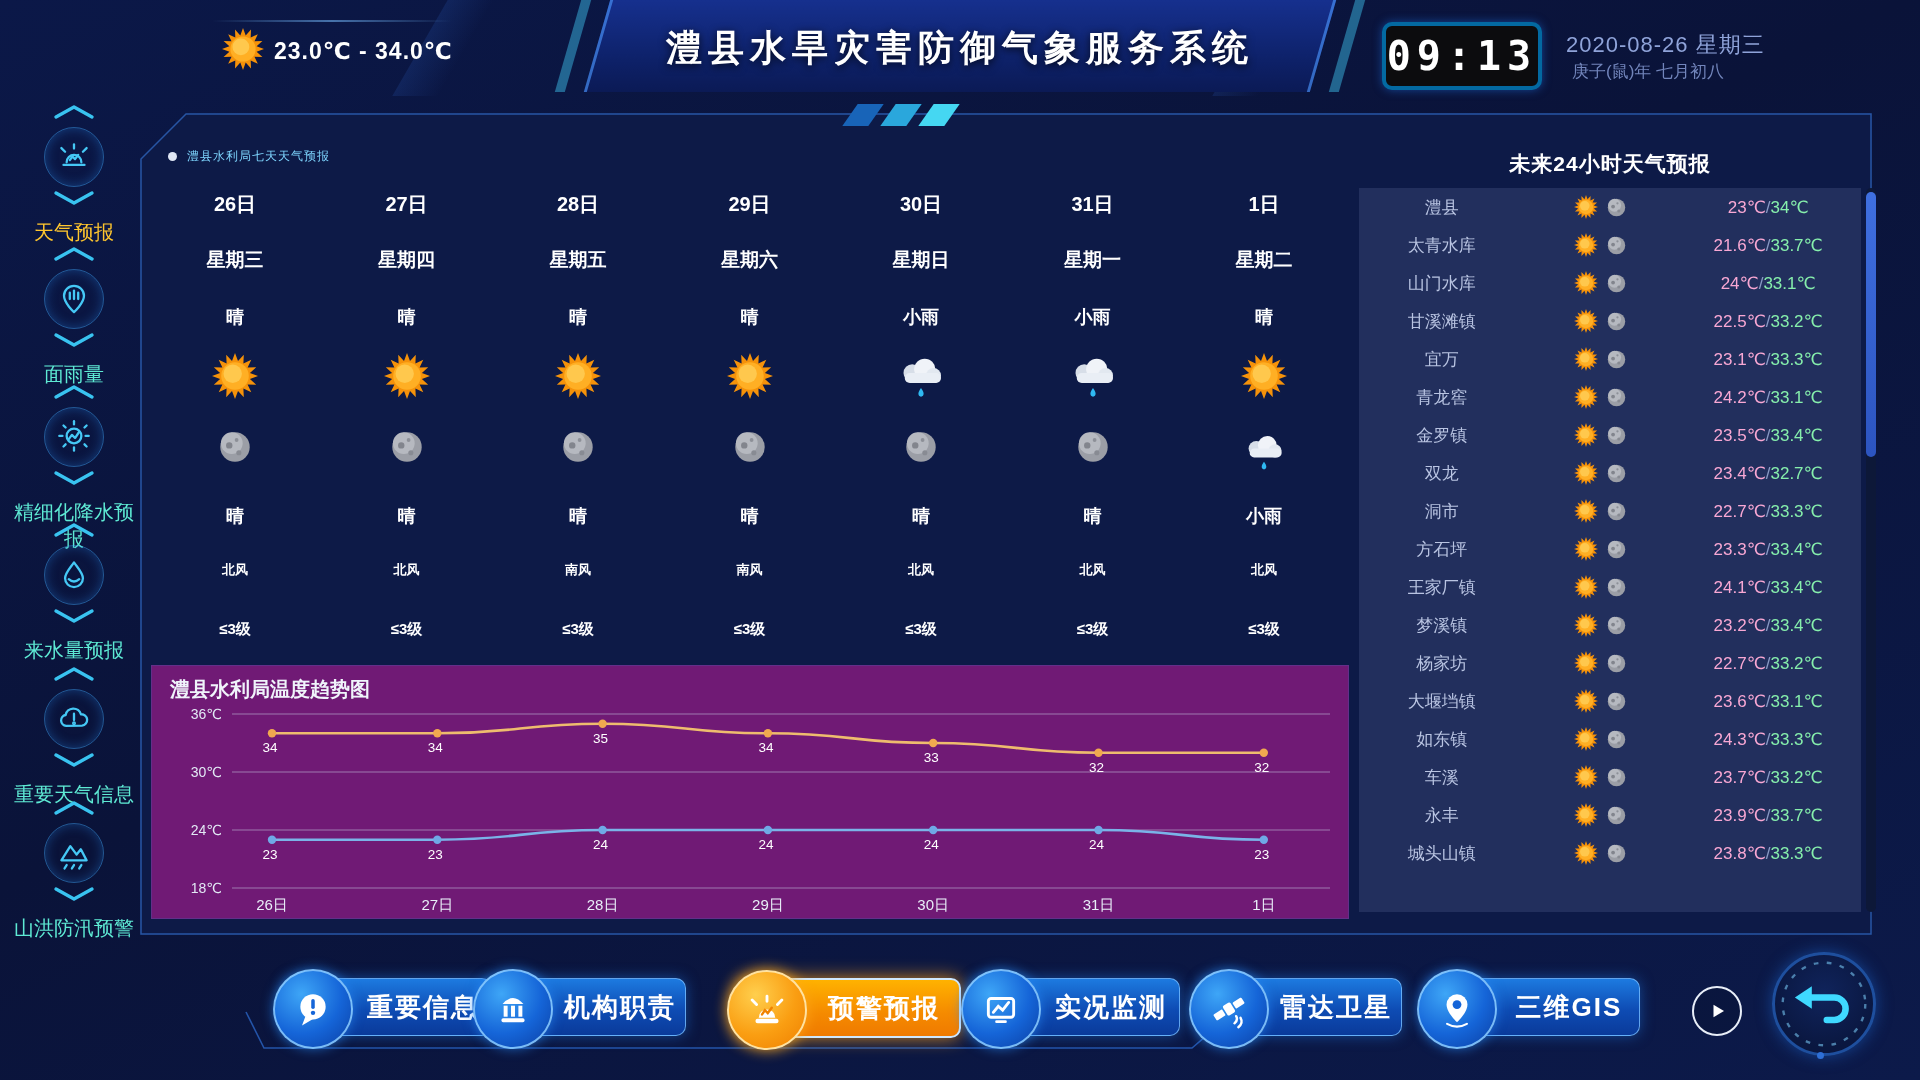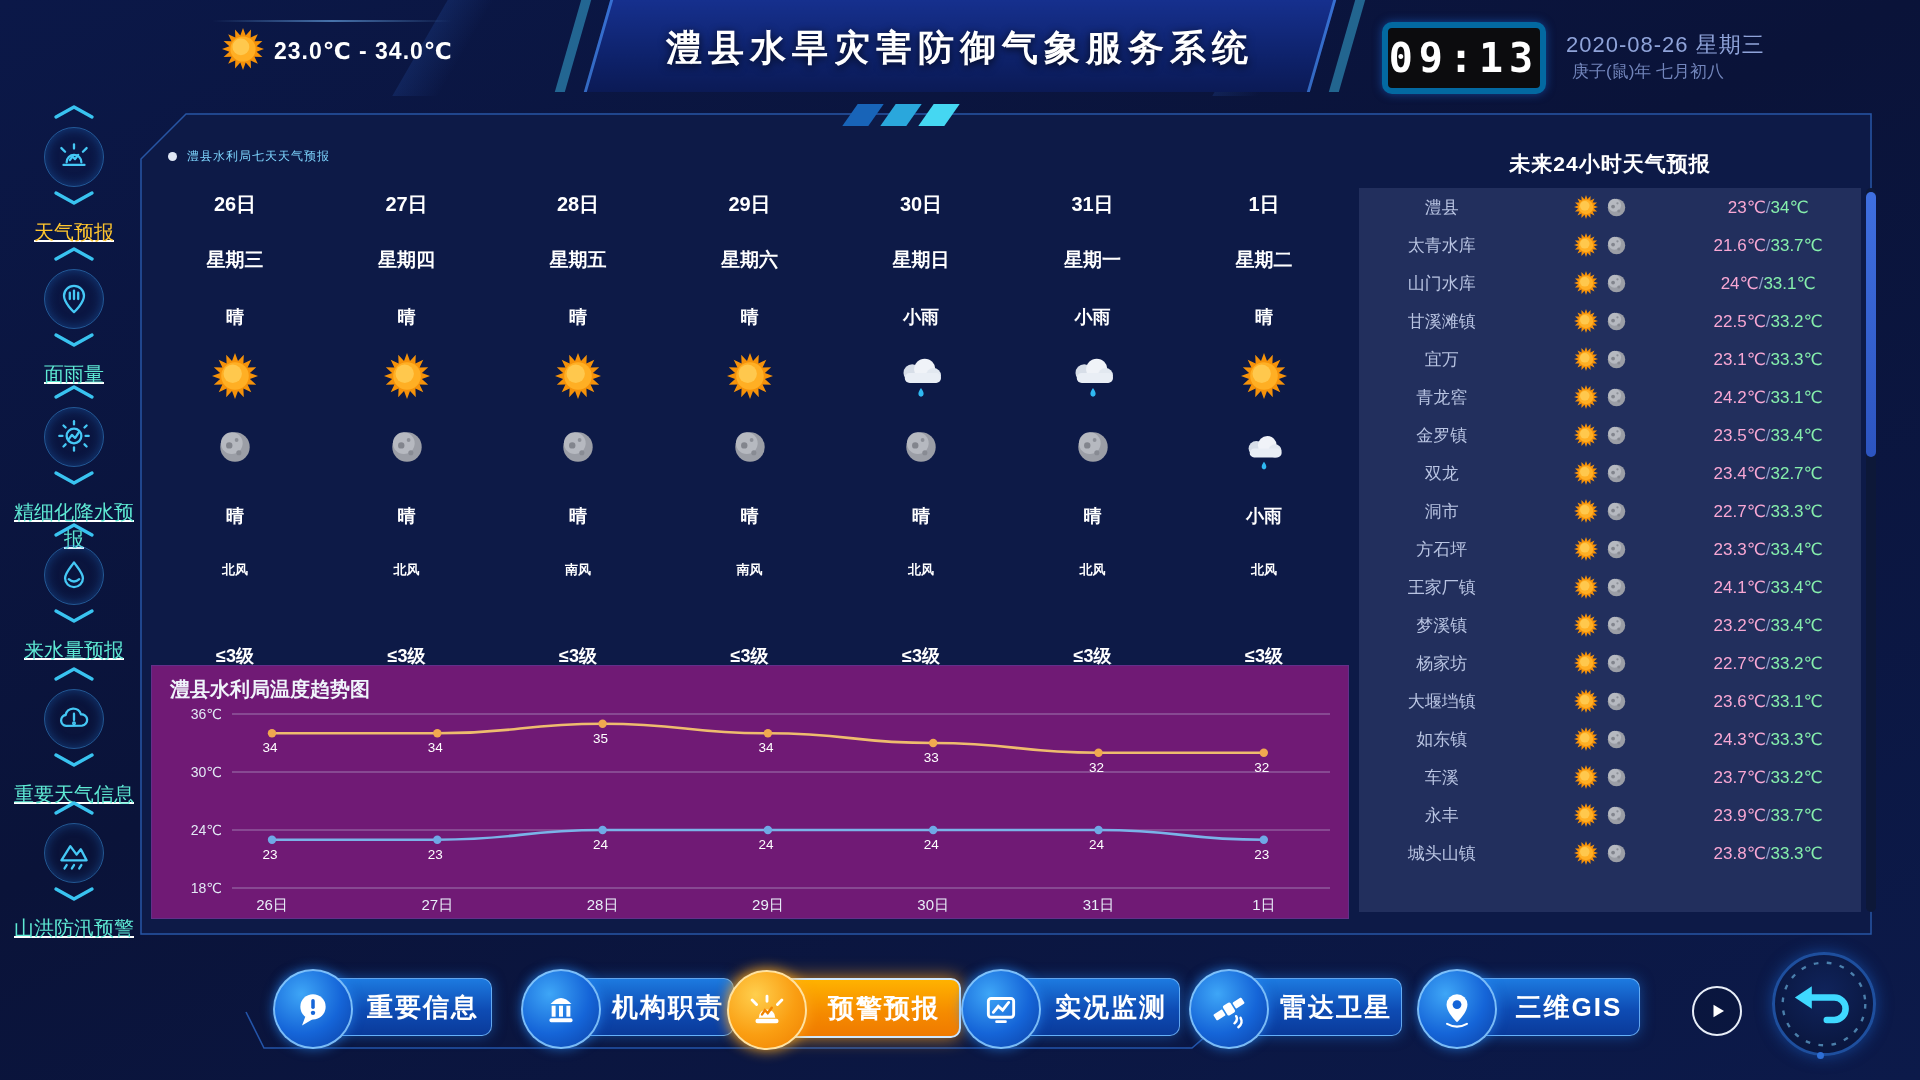--- a/index.html
+++ b/index.html
@@ -11,28 +11,28 @@
   #temp-widget{left:222px;top:28px;display:flex;align-items:center;gap:10px;}
   #temp-widget .topline{position:absolute;left:-10px;top:-8px;width:240px;height:2px;
      background:linear-gradient(90deg,rgba(90,160,255,.0),rgba(120,190,255,.55),rgba(90,160,255,0));}
   #temp-range{font-size:23px;font-weight:bold;letter-spacing:1px;}
   #title-banner{left:50%;top:0;transform:translateX(-50%) skewX(-16deg);width:720px;height:92px;
      background:linear-gradient(180deg,#16308e 0%,#0d2066 70%,#0b1a55 100%);
      border-left:3px solid rgba(70,140,240,.7);border-right:3px solid rgba(70,140,240,.7);}
   .banner-stripe{top:0;width:10px;height:92px;transform:skewX(-16deg);background:rgba(64,200,245,.45);}
   #page-title{left:50%;top:24px;transform:translateX(-50%);font-size:36px;font-weight:bold;
      letter-spacing:6px;white-space:nowrap;text-shadow:0 2px 8px rgba(0,0,0,.8);}
-  #clock-box{left:1382px;top:22px;width:152px;height:60px;background:#0c0c0e;border:6px solid #0369a1;
+  #clock-box{left:1382px;top:22px;width:152px;height:60px;background:#0c0c0e;border:4px solid #0369a1;
      border-radius:10px;box-shadow:0 0 10px rgba(30,110,220,.55);display:flex;align-items:center;justify-content:center;}
   #clock-time{font-family:"DejaVu Sans Mono",monospace;font-size:40px;font-weight:bold;letter-spacing:6px;}
   #date-line{left:1566px;top:30px;font-size:22px;color:#8fa3d9;letter-spacing:1px;}
   #lunar-line{left:1572px;top:60px;font-size:17px;color:#7285bb;}
   .hdr-streak{top:0;height:96px;width:46px;background:linear-gradient(90deg,rgba(50,110,220,.16),rgba(50,110,220,0));transform:skewX(-30deg);}
   
-  .side-item{left:0;width:148px;display:flex;flex-direction:column;align-items:center;cursor:pointer;text-decoration:underline;}
+  .side-item{left:0;width:148px;display:flex;flex-direction:column;align-items:center;cursor:pointer;}
   .side-ring{width:58px;height:58px;border-radius:50%;border:1px solid rgba(64,170,255,.45);
      display:flex;align-items:center;justify-content:center;margin:3px 0;
      box-shadow:0 0 12px rgba(40,140,240,.35) inset;}
   .side-label{margin-top:9px;font-size:20px;color:#5eead4;text-align:center;line-height:27px;width:132px;}
   .side-item.active .side-label{color:#ffc62e;}
   
   #panel{left:140px;top:113px;width:1732px;height:822px;background:#0d1a47;
      clip-path:polygon(46px 0,100% 0,100% 100%,0 100%,0 46px);}
   #panel-border{left:140px;top:113px;width:1732px;height:822px;pointer-events:none;}
   .deco-slash{top:104px;width:26px;height:22px;transform:skewX(-35deg);}
@@ -41,21 +41,21 @@
   #panel-title{font-size:12px;color:#7dd3fc;letter-spacing:1px;}
   
   .fc-col{top:113px;width:172px;height:560px;text-align:center;}
   .fc-date{position:absolute;top:78px;width:100%;font-size:20px;font-weight:600;}
   .fc-week{position:absolute;top:134px;width:100%;font-size:19px;font-weight:600;}
   .fc-dwx{position:absolute;top:192px;width:100%;font-size:18px;font-weight:600;}
   .fc-dicon{position:absolute;top:240px;width:100%;display:flex;justify-content:center;}
   .fc-nicon{position:absolute;top:318px;width:100%;display:flex;justify-content:center;}
   .fc-nwx{position:absolute;top:391px;width:100%;font-size:18px;font-weight:600;}
   .fc-wdir{position:absolute;top:448px;width:100%;font-size:13px;font-weight:600;}
-  .fc-wlvl{position:absolute;top:507px;width:100%;font-size:18px;font-weight:600;margin-top:24px;}
+  .fc-wlvl{position:absolute;top:507px;width:100%;font-size:15px;font-weight:600;}
   
   #chart-box{left:151px;top:665px;width:1196px;height:252px;background:#701a75;border:1px solid rgba(60,110,200,.25);}
   #chart-title{position:absolute;left:18px;top:10px;font-size:20px;font-weight:600;color:#f0f4fb;}
   
   #station-title{left:1359px;top:150px;width:502px;text-align:center;font-size:21px;font-weight:bold;letter-spacing:1px;}
   #station-table{left:1359px;top:188px;width:502px;height:724px;background:#222f5d;overflow:hidden;}
   .st-row{display:flex;align-items:center;height:38px;}
   .st-c1{width:33%;text-align:center;font-size:17px;color:#b9c4e2;}
   .st-c2{width:30%;display:flex;align-items:center;justify-content:center;gap:9px;}
   .st-c3{width:37%;text-align:center;font-size:17px;}
@@ -805,21 +805,21 @@
       <div class="nav-circle">
         <svg width="44" height="44" viewBox="0 0 40 40">
           <circle cx="20" cy="18" r="11.5" fill="#fff"></circle>
           <polygon points="13,27 10,35 20,29" fill="#fff"></polygon>
           <rect x="18.4" y="11" width="3.2" height="9" rx="1.6" fill="#1565d8"></rect>
           <circle cx="20" cy="23.5" r="2" fill="#1565d8"></circle>
         </svg>
       </div>
       <div class="nav-label">重要信息</div>
     </div>
-    <div class="abs nav-btn" style="left: 532px; width: 200px;">
+    <div class="abs nav-btn" style="left: 484px; width: 200px;">
       <div class="nav-circle">
         <svg width="44" height="44" viewBox="0 0 40 40">
           <path d="M10.5 15.5 q9.5 -11 19 0 Z" fill="#fff"></path>
           <rect x="11.5" y="17" width="3.6" height="10" fill="#fff"></rect>
           <rect x="18.2" y="17" width="3.6" height="10" fill="#fff"></rect>
           <rect x="24.9" y="17" width="3.6" height="10" fill="#fff"></rect>
           <rect x="9.5" y="28.5" width="21" height="3.5" rx="1.5" fill="#fff"></rect>
         </svg>
       </div>
       <div class="nav-label">机构职责</div>

